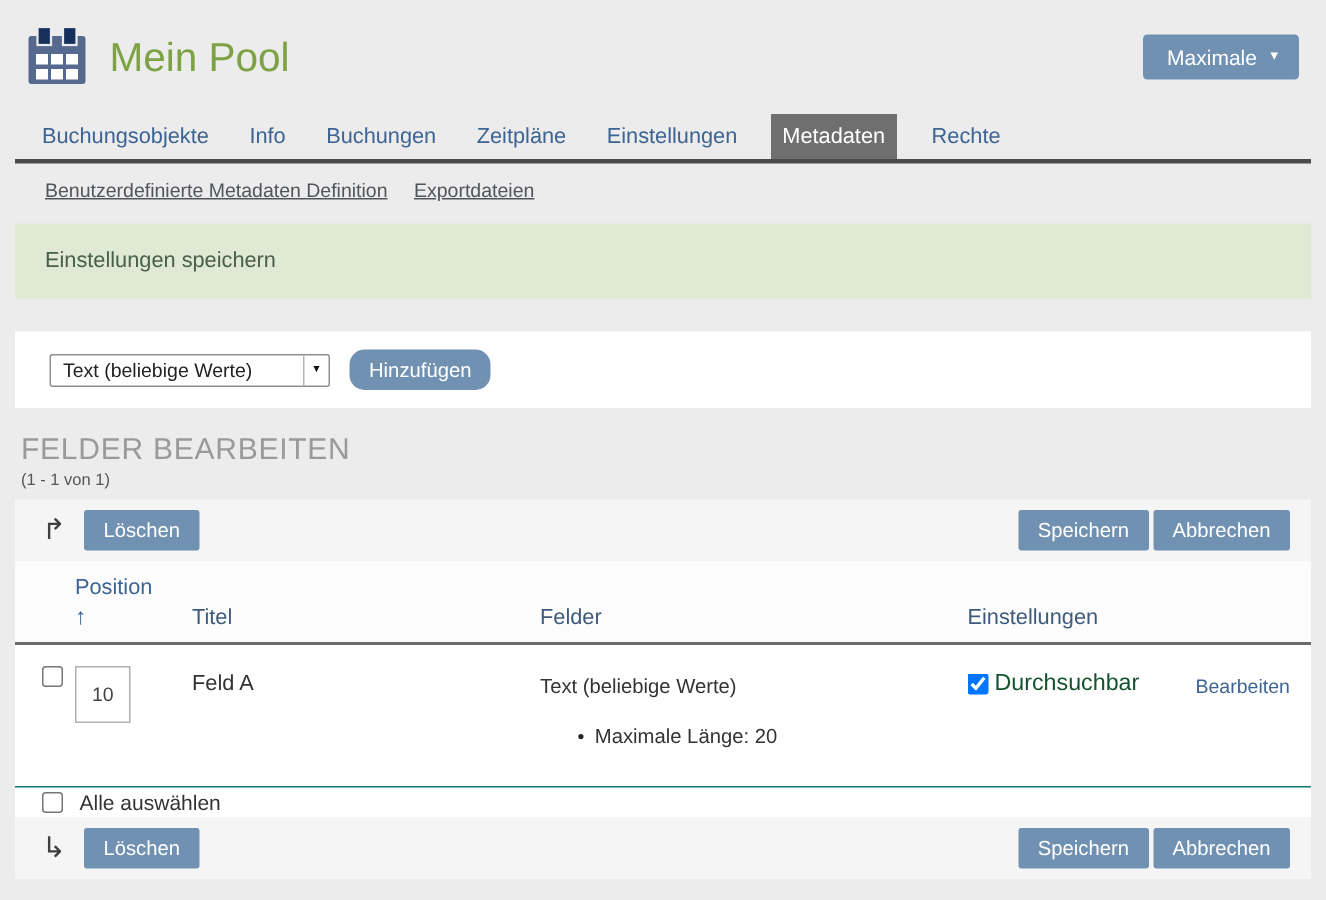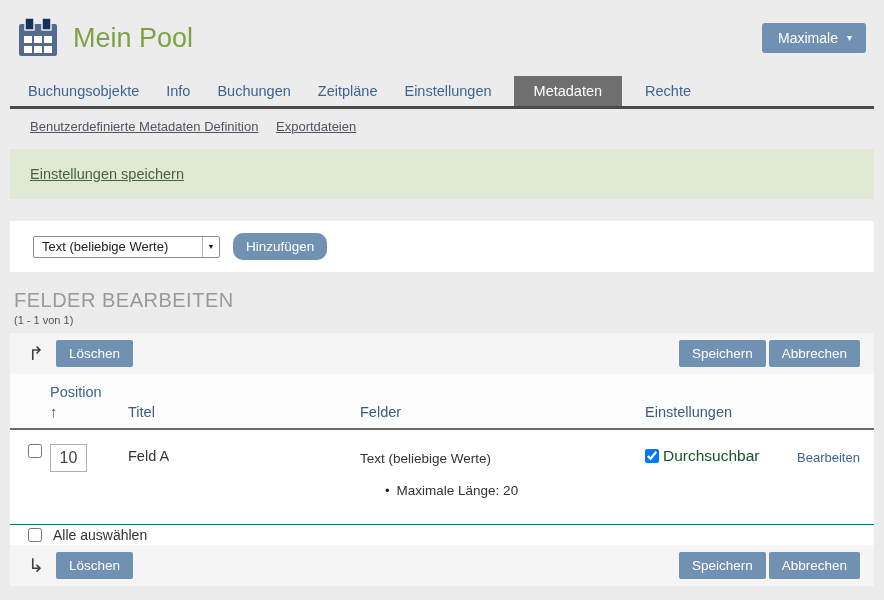--- a/index.html
+++ b/index.html
@@ -21,31 +21,31 @@
     display: flex; align-items: center; gap: 9px;
   }
   .caret { font-size: 10px; line-height: 1; }
 
   
   .tabs {
     margin: 16px 10px 0 10px; border-bottom: 3px solid #4a4a4a;
     display: flex; align-items: flex-end; padding-left: 18px;
   }
   .tab { color: #3d6493; font-size: 14.5px; padding: 7px 0; margin-right: 27px; white-space: nowrap; }
-  .tab.active { background: #6f6f6f; color: #fff; padding: 7px 20px; margin-left: -5px; margin-right: 23px; }
+  .tab.active { background: #6f6f6f; color: #fff; padding: 7px 8px; margin-left: -5px; margin-right: 23px; }
 
   
   .subnav { margin: 10px 10px 0 10px; padding-left: 20px; font-size: 13px; }
   .subnav a { color: #51555a; margin-right: 14px; text-decoration: underline; }
   .subnav a.current { text-decoration: underline; }
 
   
   .message-bar {
     margin: 15px 10px 0 10px; background: #dfe9d4; color: #48604a;
-    font-size: 14.5px; padding: 17px 20px; display: block; text-decoration: underline;
+    font-size: 14.5px; padding: 17px 20px; display: block;
   }
 
   
   .add-row {
     margin: 22px 10px 0 10px; background: #fff; padding: 12px 18px 12px 23px;
     display: flex; align-items: center;
   }
   .fake-select {
     width: 187px; height: 22px; background: #fff; border: 1px solid #8f8f8f;
     border-radius: 2px; display: flex; align-items: center; font-size: 13px;
@@ -77,22 +77,22 @@
   .grid { display: grid; grid-template-columns: 22px 78px 232px 285px 152px 1fr; padding: 0 18px; }
   .thead { background: #fcfcfc; border-bottom: 2px solid #6b6b6b; padding-top: 9px; padding-bottom: 7px; align-items: end; }
   .thead .col-h { font-size: 14.5px; color: #3e5a7c; padding-bottom: 1px; }
   .pos-head { display: block; color: #3d6493; line-height: 1.35; }
   .sort-arrow { display: block; font-size: 15px; color: #3d6493; }
 
   .data-row { background: #fff; padding-top: 14px; padding-bottom: 26px; align-items: start; }
   input[type="checkbox"] { width: 14px; height: 14px; margin: 0; cursor: pointer; }
   .row-check { margin-top: 5px; }
   .pos-input {
-    width: 37px; height: 28px; border: 1px solid #b0b0b0; text-align: center;
-    font-size: 16px; color: #444; font-family: "Liberation Sans", sans-serif;
+    width: 37px; height: 38px; border: 1px solid #b0b0b0; text-align: center;
+    font-size: 13px; color: #444; font-family: "Liberation Sans", sans-serif;
   }
   .cell-titel { font-size: 14.5px; color: #333; padding-top: 4px; }
   .cell-felder { padding-top: 5px; }
   .felder-type { font-size: 13.5px; color: #333; }
   .felder-detail { margin-top: 16px; padding-left: 25px; font-size: 13.5px; color: #333; display: flex; align-items: center; }
   .bullet { font-size: 13px; margin-right: 7px; color: #222; }
   .cell-settings { display: flex; align-items: center; gap: 4px; padding-top: 3px; }
   .cell-settings label { font-size: 15.5px; color: #14532d; }
   .edit-link { color: #3d6493; font-size: 13px; text-align: right; display: block; padding-top: 6px; }
 

